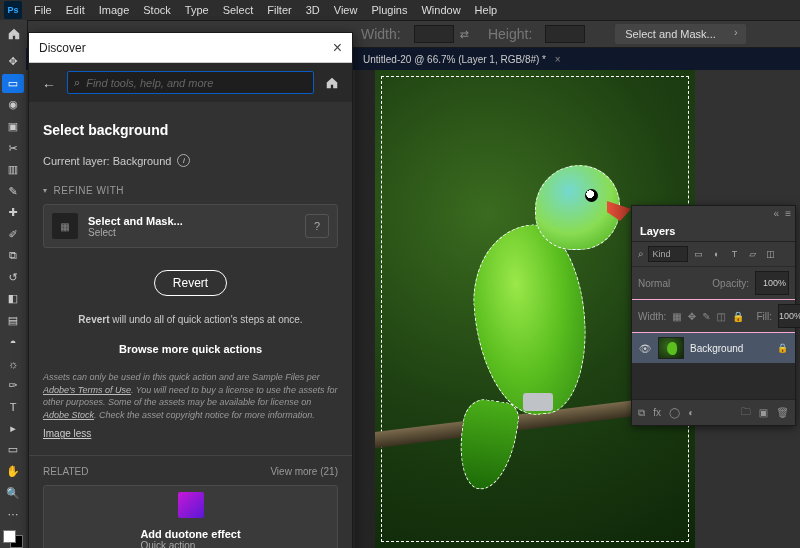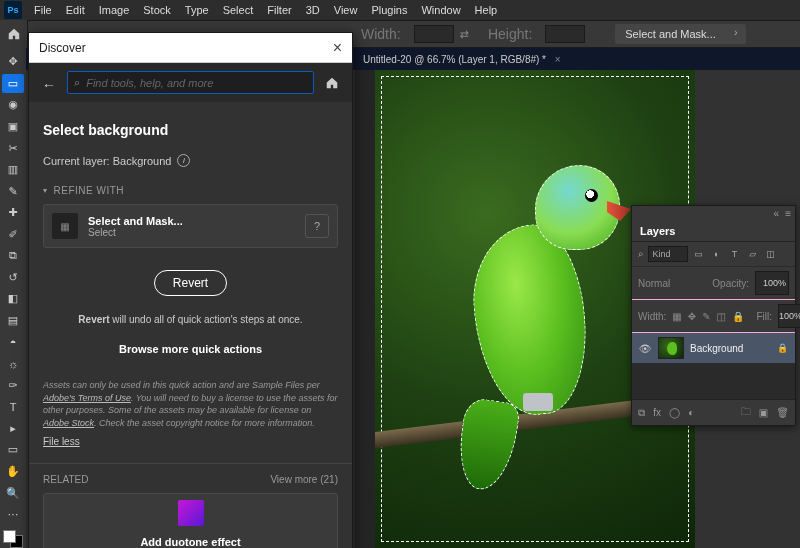--- a/index.html
+++ b/index.html
@@ -42,21 +42,21 @@
   .info-i { width: 13px; height: 13px; border: 1px solid #aaa; border-radius: 50%; display: inline-flex; align-items: center; justify-content: center; font-size: 8px; font-style: italic; cursor: pointer; }
   .refine-hdr { font-size: 10px; letter-spacing: .5px; color: #999; margin-bottom: 8px; display: flex; align-items: center; gap: 6px; cursor: pointer; }
   .refine-hdr .caret { font-size: 8px; }
   .refine-card { display: flex; align-items: center; background: #3a3a3a; border: 1px solid #4a4a4a; border-radius: 3px; padding: 8px; gap: 10px; margin-bottom: 22px; }
   .refine-thumb { width: 26px; height: 26px; background: #222; border-radius: 2px; display: flex; align-items: center; justify-content: center; color: #888; font-size: 10px; }
   .refine-text .t1 { font-size: 11px; font-weight: 600; color: #fff; }
   .refine-text .t2 { font-size: 10px; color: #aaa; }
   .refine-q { width: 24px; height: 24px; border: 1px solid #555; border-radius: 3px; display: flex; align-items: center; justify-content: center; font-size: 11px; color: #aaa; cursor: pointer; margin-left: auto; }
   .revert-btn { display: block; margin: 0 auto 18px auto; padding: 5px 18px; border: 1.5px solid #fff; border-radius: 14px; background: none; color: #fff; font-size: 12px; cursor: pointer; }
   .revert-desc { font-size: 10px; color: #ccc; text-align: center; margin-bottom: 18px; }
-  .browse-more { font-size: 11px; font-weight: 600; color: #fff; text-align: center; cursor: pointer; margin-bottom: 24px; }
+  .browse-more { font-size: 11px; font-weight: 600; color: #fff; text-align: center; cursor: pointer; margin-bottom: 16px; }
   .asset-note { font-size: 9px; font-style: italic; color: #999; line-height: 1.4; margin-bottom: 6px; }
   .asset-note u { color: #bbb; }
   .read-less { font-size: 10px; color: #ccc; text-decoration: underline; cursor: pointer; margin-bottom: 16px; display: inline-block; }
   .divider { border: none; border-top: 1px solid #444; margin: 0 -14px 10px -14px; }
   .related-hdr { display: flex; justify-content: space-between; align-items: center; font-size: 10px; color: #999; margin-bottom: 8px; }
   .related-hdr .vm { cursor: pointer; }
   .related-item { display: flex; align-items: center; gap: 10px; background: #3a3a3a; border: 1px solid #4a4a4a; border-radius: 3px; padding: 6px 8px; flex-direction: column; }
   .rel-thumb { width: 26px; height: 26px; background: linear-gradient(135deg,#c518d6,#5a18d6); border-radius: 2px; }
   .rel-text .t1 { font-size: 11px; font-weight: 600; color: #fff; }
   .rel-text .t2 { font-size: 10px; color: #aaa; }
@@ -201,21 +201,21 @@
       <div class="refine-q">?</div>
     </div>
     <button class="revert-btn">Revert</button>
     <div class="revert-desc">
       <b>Revert</b><span> will undo all of quick action's steps at once.</span>
     </div>
     <div class="browse-more">Browse more quick actions</div>
     <div class="asset-note">
       <span>Assets can only be used in this quick action and are Sample Files per </span><u>Adobe's Terms of Use</u><span>. You will need to buy a license to use the assets for other purposes. Some of the assets may be available for license on </span><u>Adobe Stock</u><span>. Check the asset copyright notice for more information.</span>
     </div>
-    <span class="read-less">File less</span>
+    <span class="read-less">Image less</span>
     <hr class="divider">
     <div class="related-hdr">
       <span>RELATED</span>
       <span class="vm">View more (21)</span>
     </div>
     <div class="related-item">
       <div class="rel-thumb"></div>
       <div class="rel-text">
         <div class="t1">Add duotone effect</div>
         <div class="t2">Quick action</div>

